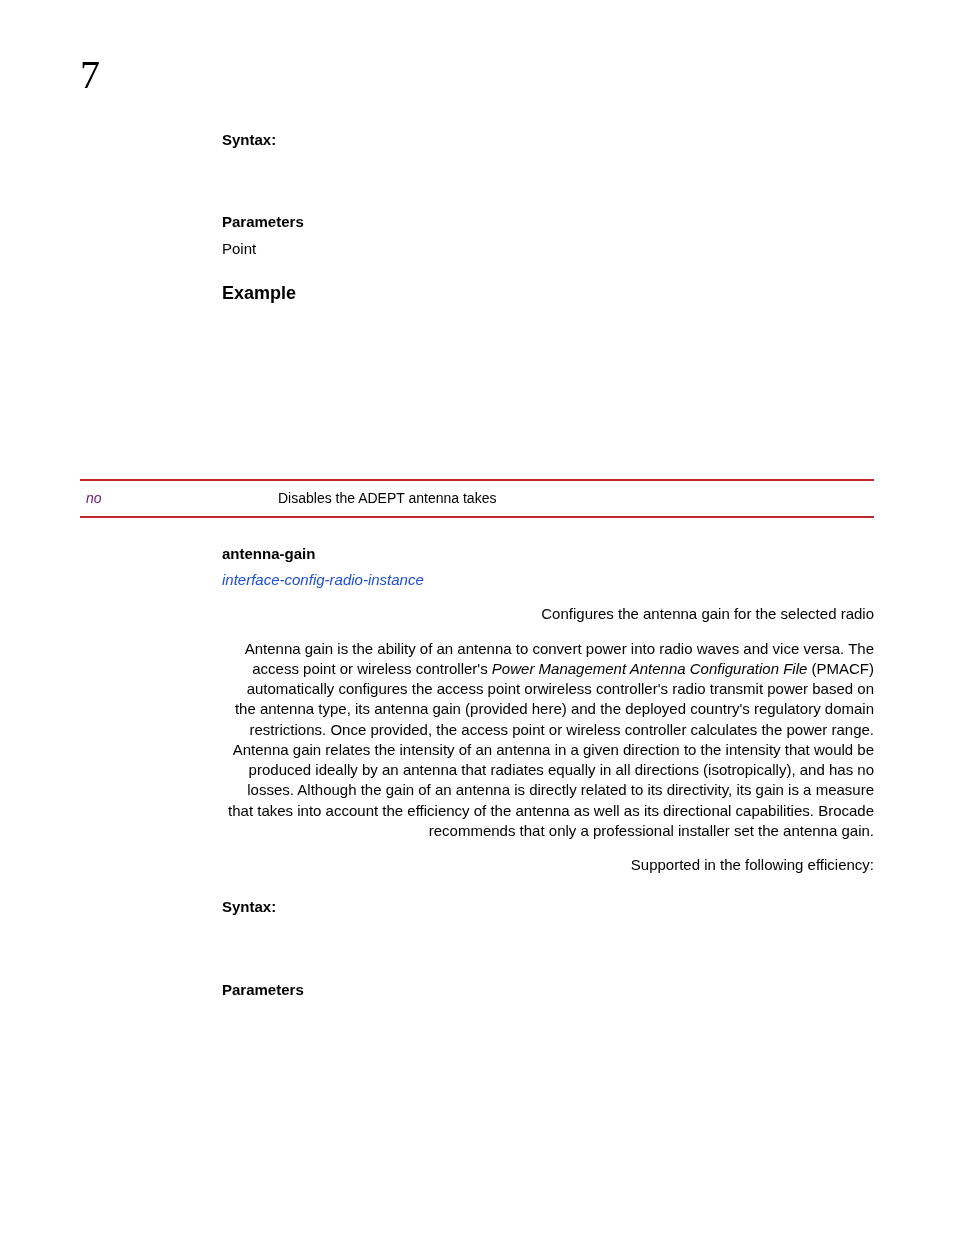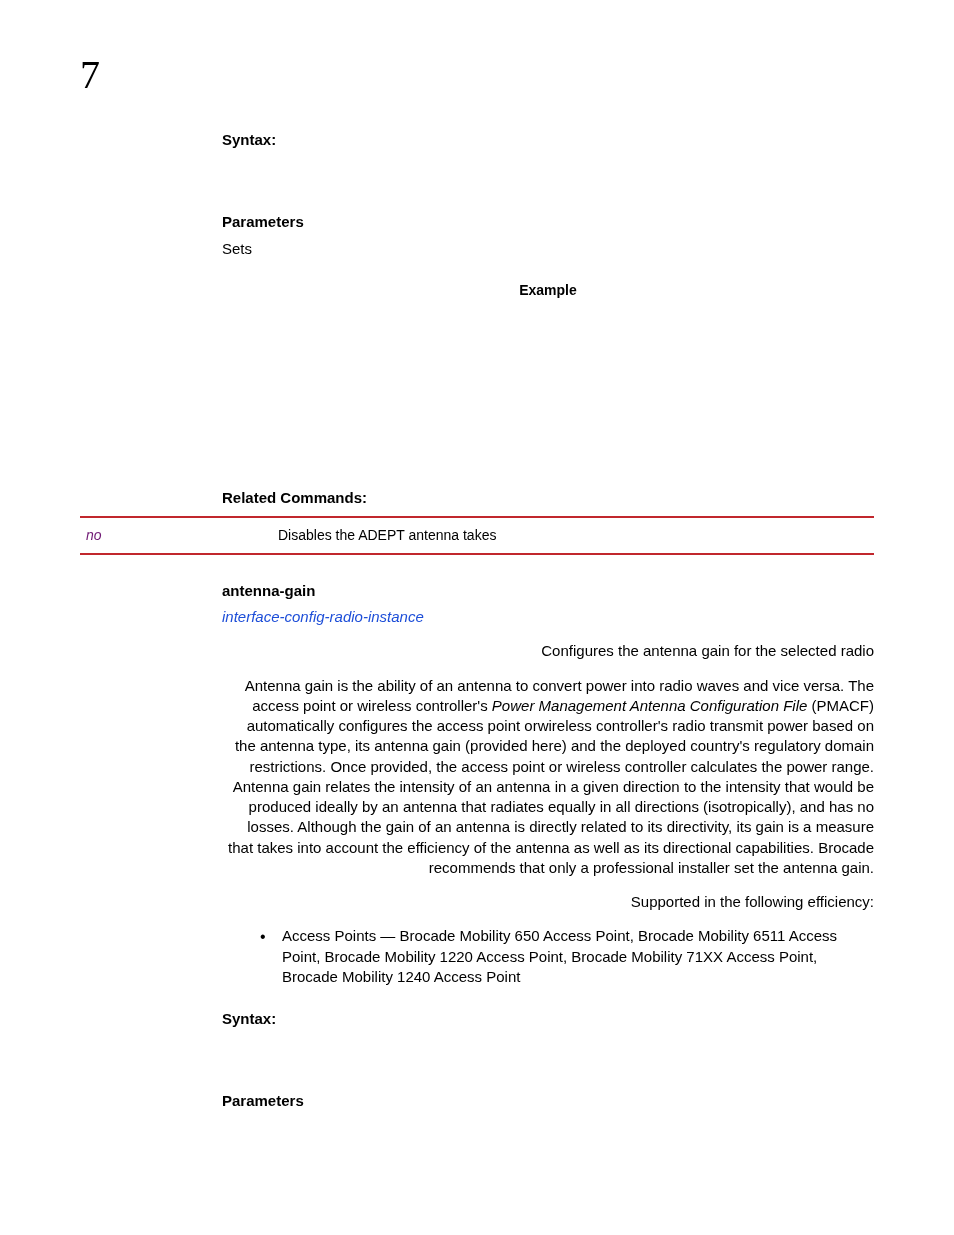--- a/index.html
+++ b/index.html
@@ -30,22 +30,21 @@
   .content {
     margin-left: 142px;   
     margin-right: 0;
   }
   .hdr-bold {
     font-weight: 700;
     margin-top: 22px;
     margin-bottom: 6px;
   }
   .hdr-bold.small {
-    font-size: 14px;
-    text-align: center;
+    font-size: 18px;
   }
   .plain {
     margin: 6px 0;
   }
   .gap-lg { height: 160px; }
   .gap-md { height: 34px; }
   .rc-table {
     width: 794px;
     margin-left: -142px;   
     border-collapse: collapse;
@@ -103,27 +102,26 @@
 <div class="page">
 
   <div class="chapnum">7</div>
 
   <div class="content">
 
     <div class="hdr-bold">Syntax:</div>
     <div class="gap-md"></div>
 
     <div class="hdr-bold">Parameters</div>
-    <div class="plain">Sets</div>
+    <div class="plain">Point</div>
 
     <div class="hdr-bold small">Example</div>
 
     <div class="gap-lg"></div>
 
-    <div class="hdr-bold">Related Commands:</div>
 
     <table class="rc-table">
       <tbody>
           <tr class="rule-top rule-bot">
         <td class="rc-key">
           <span class="link-blue">no</span>
         </td>
         <td>Disables the ADEPT antenna takes</td>
       </tr>
     </tbody>
@@ -136,25 +134,20 @@
     </div>
 
     <div class="body-para">Configures the antenna gain for the selected radio</div>
 
     <div class="body-para">
       <span>Antenna gain is the ability of an antenna to convert power into radio waves and vice versa. The access point or wireless controller's </span><span class="inline-ital">Power Management Antenna Configuration File</span><span> (PMACF) automatically configures the access point orwireless controller's radio transmit power based on the antenna type, its antenna gain (provided here) and the deployed country's regulatory domain restrictions. Once provided, the access point or wireless controller calculates the power range. Antenna gain relates the intensity of an antenna in a given direction to the intensity that would be produced ideally by an antenna that radiates equally in all directions (isotropically), and has no losses. Although the gain of an antenna is directly related to its directivity, its gain is a measure that takes into account the efficiency of the antenna as well as its directional capabilities. Brocade recommends that only a professional installer set the antenna gain.</span>
     </div>
 
     <div class="body-para">Supported in the following efficiency:</div>
 
-    <ul class="bullets">
-      <li>
-        <span>Access Points — Brocade Mobility 650 Access Point, Brocade Mobility 6511 Access Point, Brocade Mobility 1220 Access Point, Brocade Mobility 71XX Access Point, Brocade Mobility 1240 Access Point</span>
-      </li>
-    </ul>
 
     <div class="hdr-bold">Syntax:</div>
     <div class="gap-md"></div>
 
     <div class="hdr-bold">Parameters</div>
 
 
   </div>
 </div>
 

